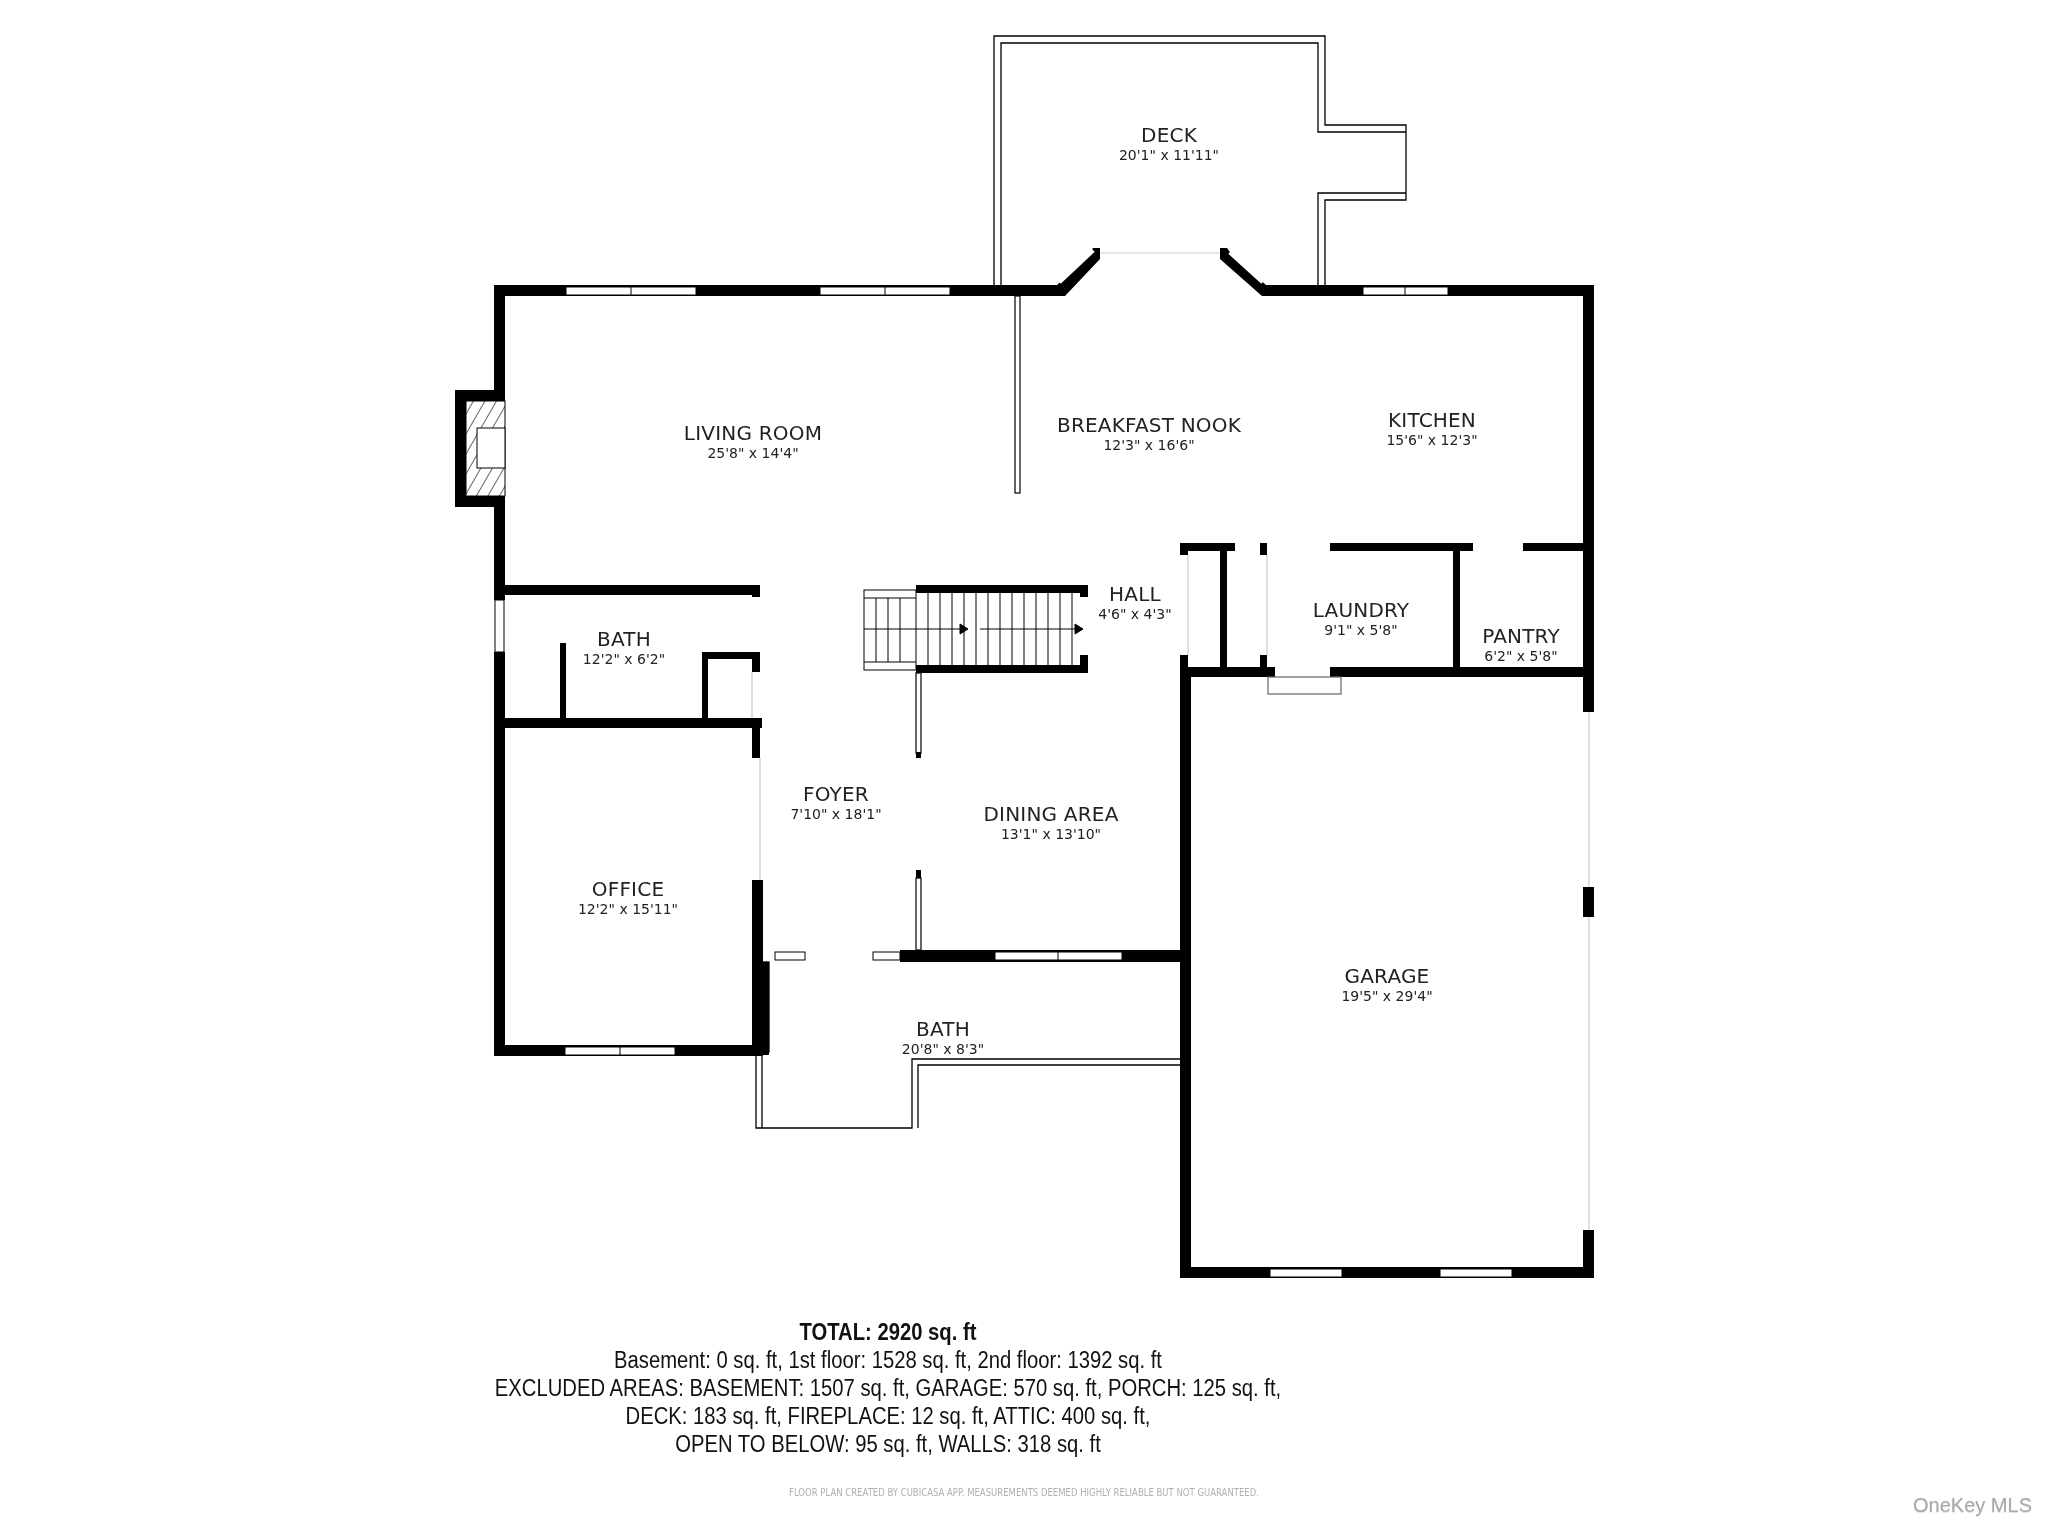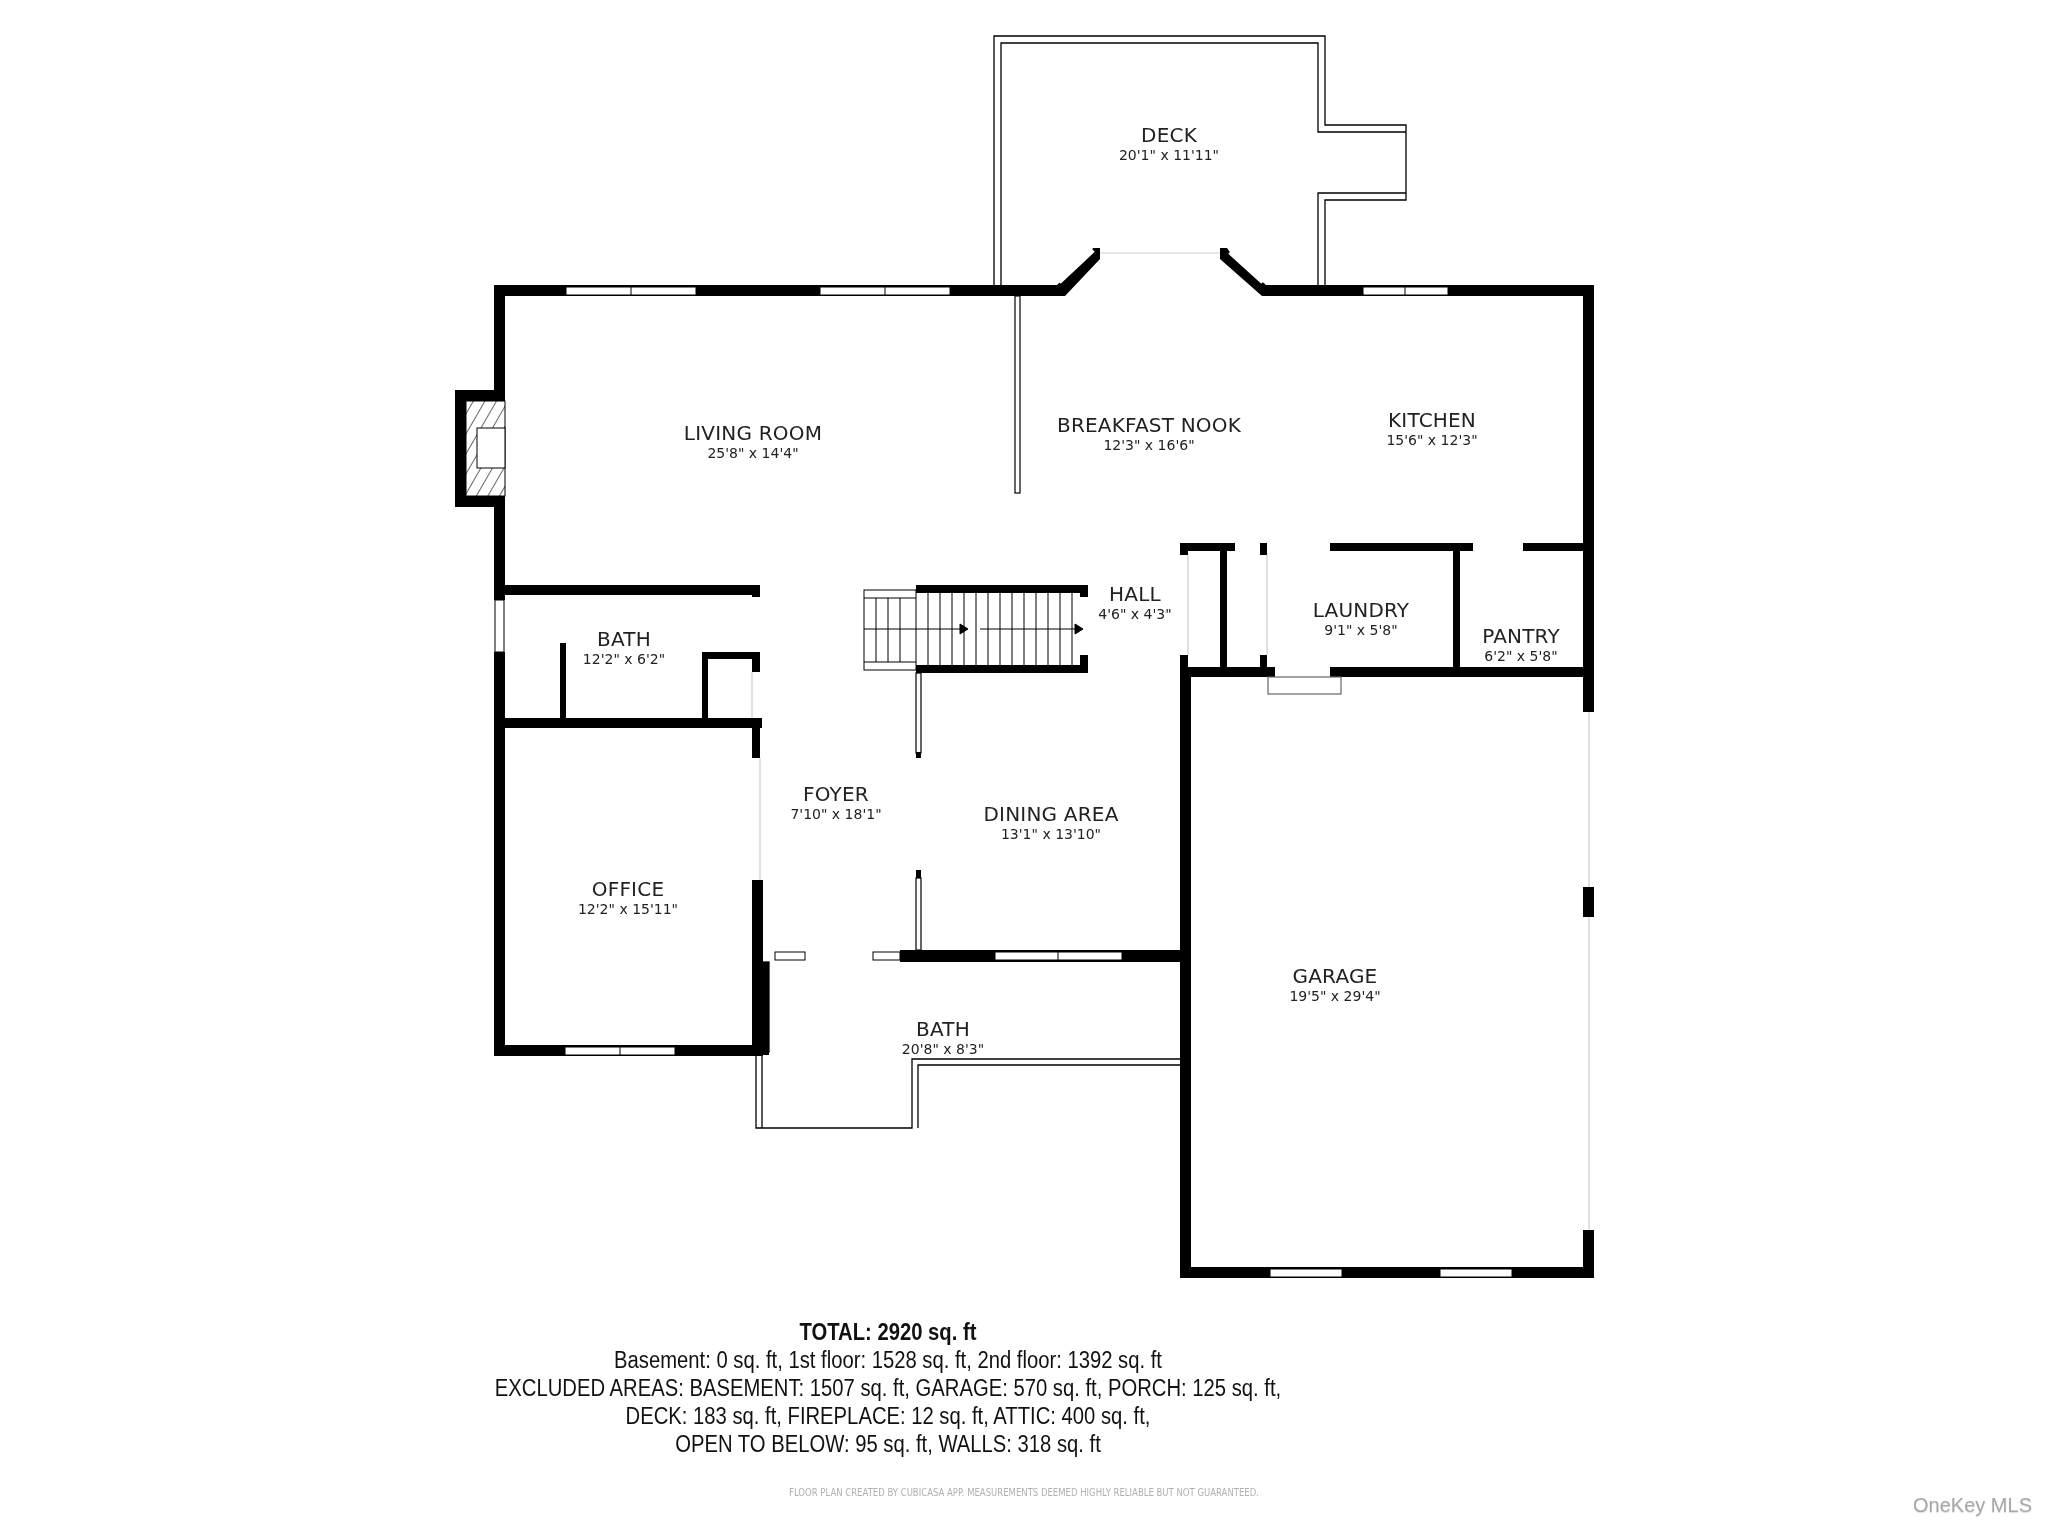--- a/index.html
+++ b/index.html
@@ -225,21 +225,21 @@
   <span class="dims">13'1" x 13'10"</span>
 </div>
 <div class="room-label" style="left:628px; top:899px;">
   <span class="name">OFFICE</span>
   <span class="dims">12'2" x 15'11"</span>
 </div>
 <div class="room-label" style="left:943px; top:1039px;">
   <span class="name">BATH</span>
   <span class="dims">20'8" x 8'3"</span>
 </div>
-<div class="room-label" style="left:1335px; top:986px;">
+<div class="room-label" style="left:1387px; top:986px;">
   <span class="name">GARAGE</span>
   <span class="dims">19'5" x 29'4"</span>
 </div>
 
 <div id="summary">
   <div class="total">TOTAL: 2920 sq. ft</div>
   <div class="line">Basement: 0 sq. ft, 1st floor: 1528 sq. ft, 2nd floor: 1392 sq. ft</div>
   <div class="line">EXCLUDED AREAS: BASEMENT: 1507 sq. ft, GARAGE: 570 sq. ft, PORCH: 125 sq. ft,</div>
   <div class="line">DECK: 183 sq. ft, FIREPLACE: 12 sq. ft, ATTIC: 400 sq. ft,</div>
   <div class="line">OPEN TO BELOW: 95 sq. ft, WALLS: 318 sq. ft</div>

